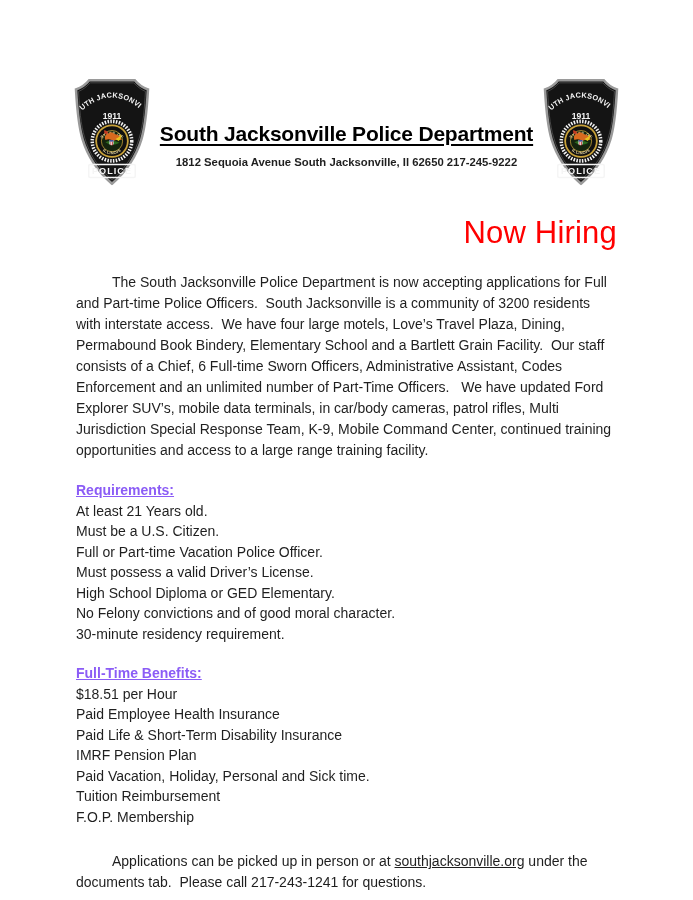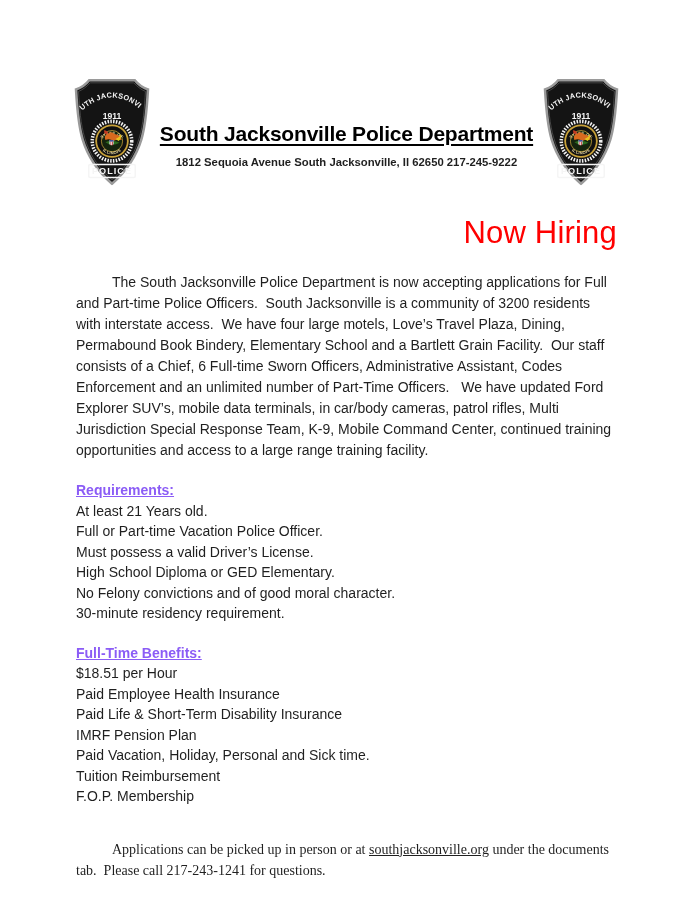--- a/index.html
+++ b/index.html
@@ -82,21 +82,21 @@
   }
   .plain-list {
     list-style: none;
     margin: 0;
     padding: 0;
   }
   .plain-list li {
     font-size: 14px;
     line-height: 20.5px;
   }
-  .closing { margin-top: 32px; text-indent: 36px; font-family: Liberation Serif, serif; }
+  .closing { margin-top: 24px; text-indent: 36px; }
   .closing .link {
     text-decoration: underline;
     color: #1f1f1f;
     cursor: pointer;
   }
 </style>
 </head>
 <body>
 
 <div class="page">
@@ -188,20 +188,21 @@
   </div>
 
   <div class="now-hiring" style="color: rgb(255, 0, 0);">Now Hiring</div>
 
   <p class="para intro">The South Jacksonville Police Department is now accepting applications for Full and Part-time Police Officers.  South Jacksonville is a community of 3200 residents with interstate access.  We have four large motels, Love’s Travel Plaza, Dining, Permabound Book Bindery, Elementary School and a Bartlett Grain Facility.  Our staff consists of a Chief, 6 Full-time Sworn Officers, Administrative Assistant, Codes Enforcement and an unlimited number of Part-Time Officers.   We have updated Ford Explorer SUV’s, mobile data terminals, in car/body cameras, patrol rifles, Multi Jurisdiction Special Response Team, K-9, Mobile Command Center, continued training opportunities and access to a large range training facility.</p>
 
   <div class="section">
     <div class="section-heading">Requirements:</div>
     <ul class="plain-list">
         <li>At least 21 Years old.</li>
+        <li>Must be a U.S. Citizen.</li>
         <li>Full or Part-time Vacation Police Officer.</li>
         <li>Must possess a valid Driver’s License.</li>
         <li>High School Diploma or GED Elementary.</li>
         <li>No Felony convictions and of good moral character.</li>
         <li>30-minute residency requirement.</li>
       </ul>
   </div>
 
   <div class="section">
     <div class="section-heading">Full-Time Benefits:</div>

